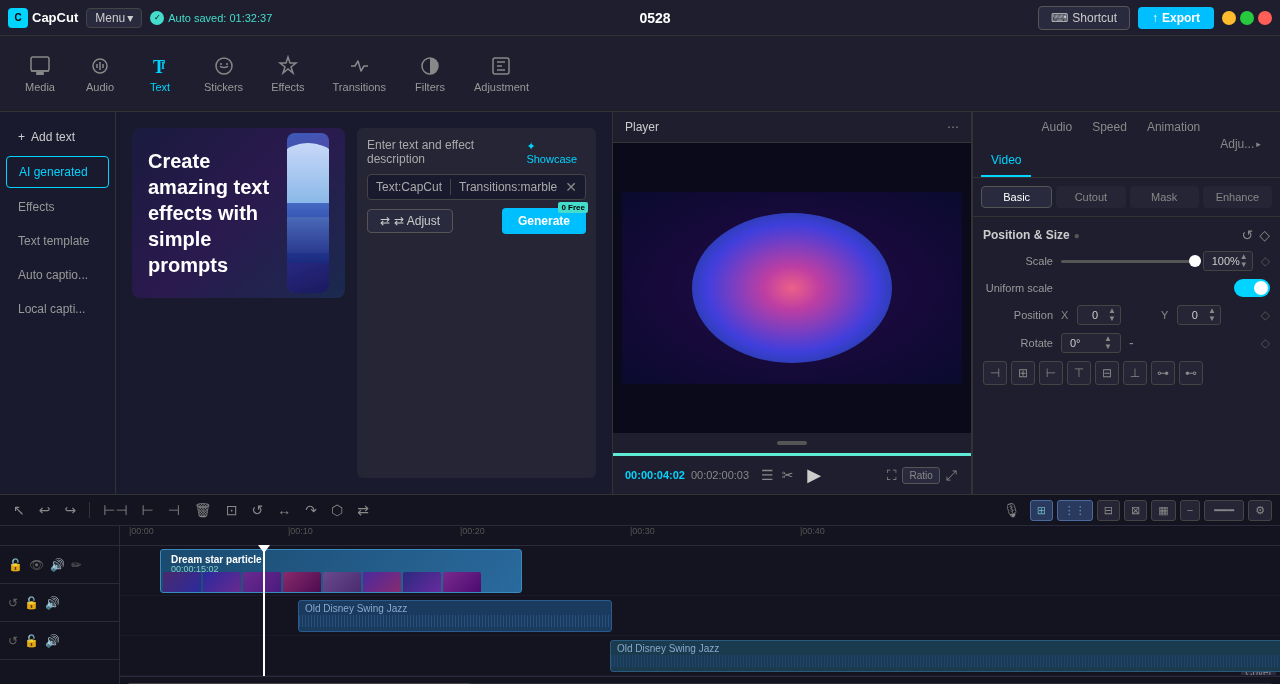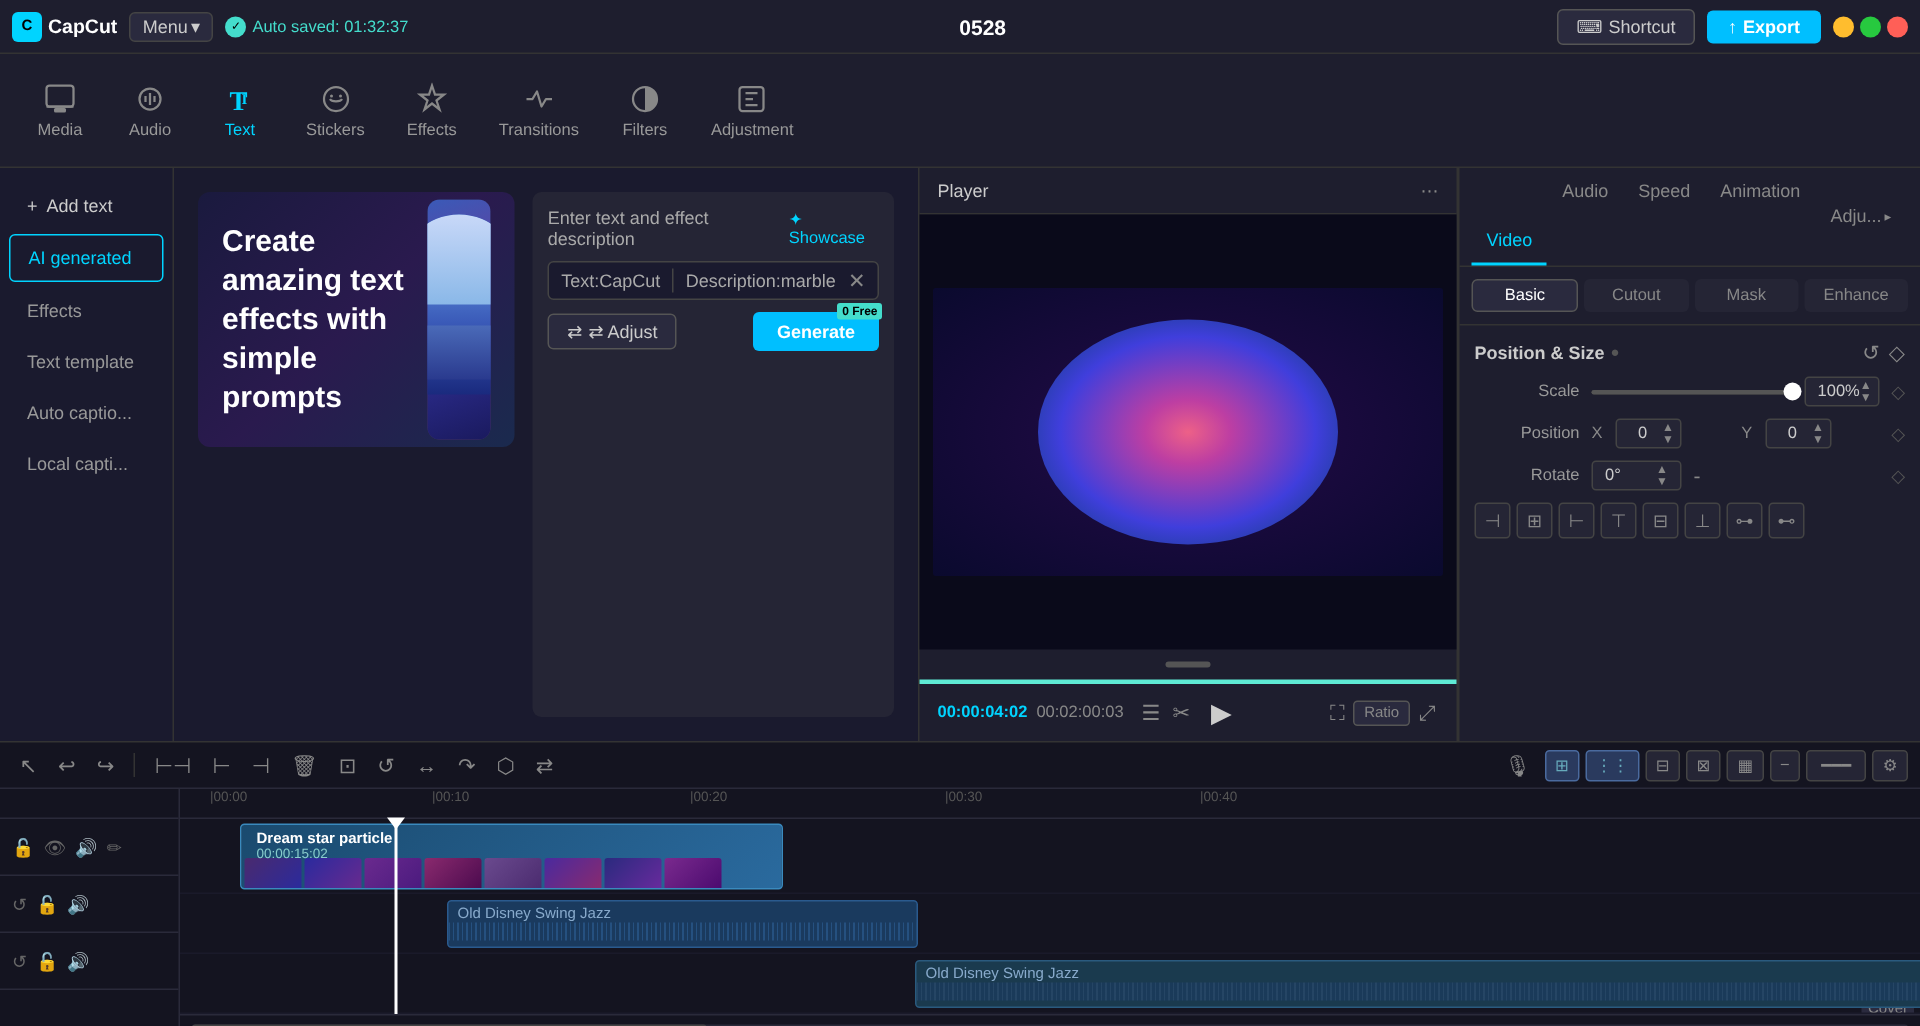--- a/index.html
+++ b/index.html
@@ -301,21 +301,21 @@
       </div>
 
       <div class="input-section">
         <div class="input-label">
           <span>Enter text and effect description</span>
           <span class="showcase-btn">✦ Showcase</span>
         </div>
         <div class="input-row">
           <span class="input-text">Text:CapCut</span>
           <div class="input-divider"></div>
-          <span class="input-desc">Description:marble</span>
+          <span class="input-desc">Transitions:marble</span>
           <span class="clear-btn">✕</span>
         </div>
         <div class="action-row">
           <button class="adjust-btn">
             <span>⇄</span>
             <span>⇄ Adjust</span>
           </button>
           <button class="generate-btn">
             <span>Generate</span>
             <span class="free-badge">0 Free</span>
@@ -393,20 +393,27 @@
           <div class="prop-value-box">
             <span class="prop-value">100%</span>
             <div class="prop-stepper">
               <span class="prop-step">▲</span>
               <span class="prop-step">▼</span>
             </div>
           </div>
           <span class="prop-diamond">◇</span>
         </div>
 
+        <div class="prop-row">
+          <span class="prop-label">Uniform scale</span>
+          <div style="flex:1;"></div>
+          <div class="toggle">
+            <div class="toggle-thumb"></div>
+          </div>
+        </div>
 
         <div class="prop-row">
           <span class="prop-label">Position</span>
           <div class="coord-group">
             <span class="coord-label">X</span>
             <div class="coord-box">
               <span class="coord-value">0</span>
               <div class="prop-stepper">
                 <span class="prop-step">▲</span>
                 <span class="prop-step">▼</span>
@@ -511,21 +518,21 @@
       <div class="track-controls" style="height:38px;">
         <span class="track-ctrl-btn">↺</span>
         <span class="track-ctrl-btn">🔓</span>
         <span class="track-ctrl-btn">🔊</span>
       </div>
     </div>
 
     <div class="tracks-content">
 
       <div class="ruler-container" style="position:relative;height:20px;background:#141420;border-bottom:1px solid #2a2a3a;">
-        <span class="time-label" style="left:20px;">|00:00</span>
+        <span class="time-label" style="left:9px;">|00:00</span>
         <span class="time-label" style="left:168px;">|00:10</span>
         <span class="time-label" style="left:340px;">|00:20</span>
         <span class="time-label" style="left:510px;">|00:30</span>
         <span class="time-label" style="left:680px;">|00:40</span>
       </div>
 
       <div class="track-area" style="position:relative;">
 
         <div class="playhead" style="left:143px;">
           <div class="playhead-triangle"></div>

